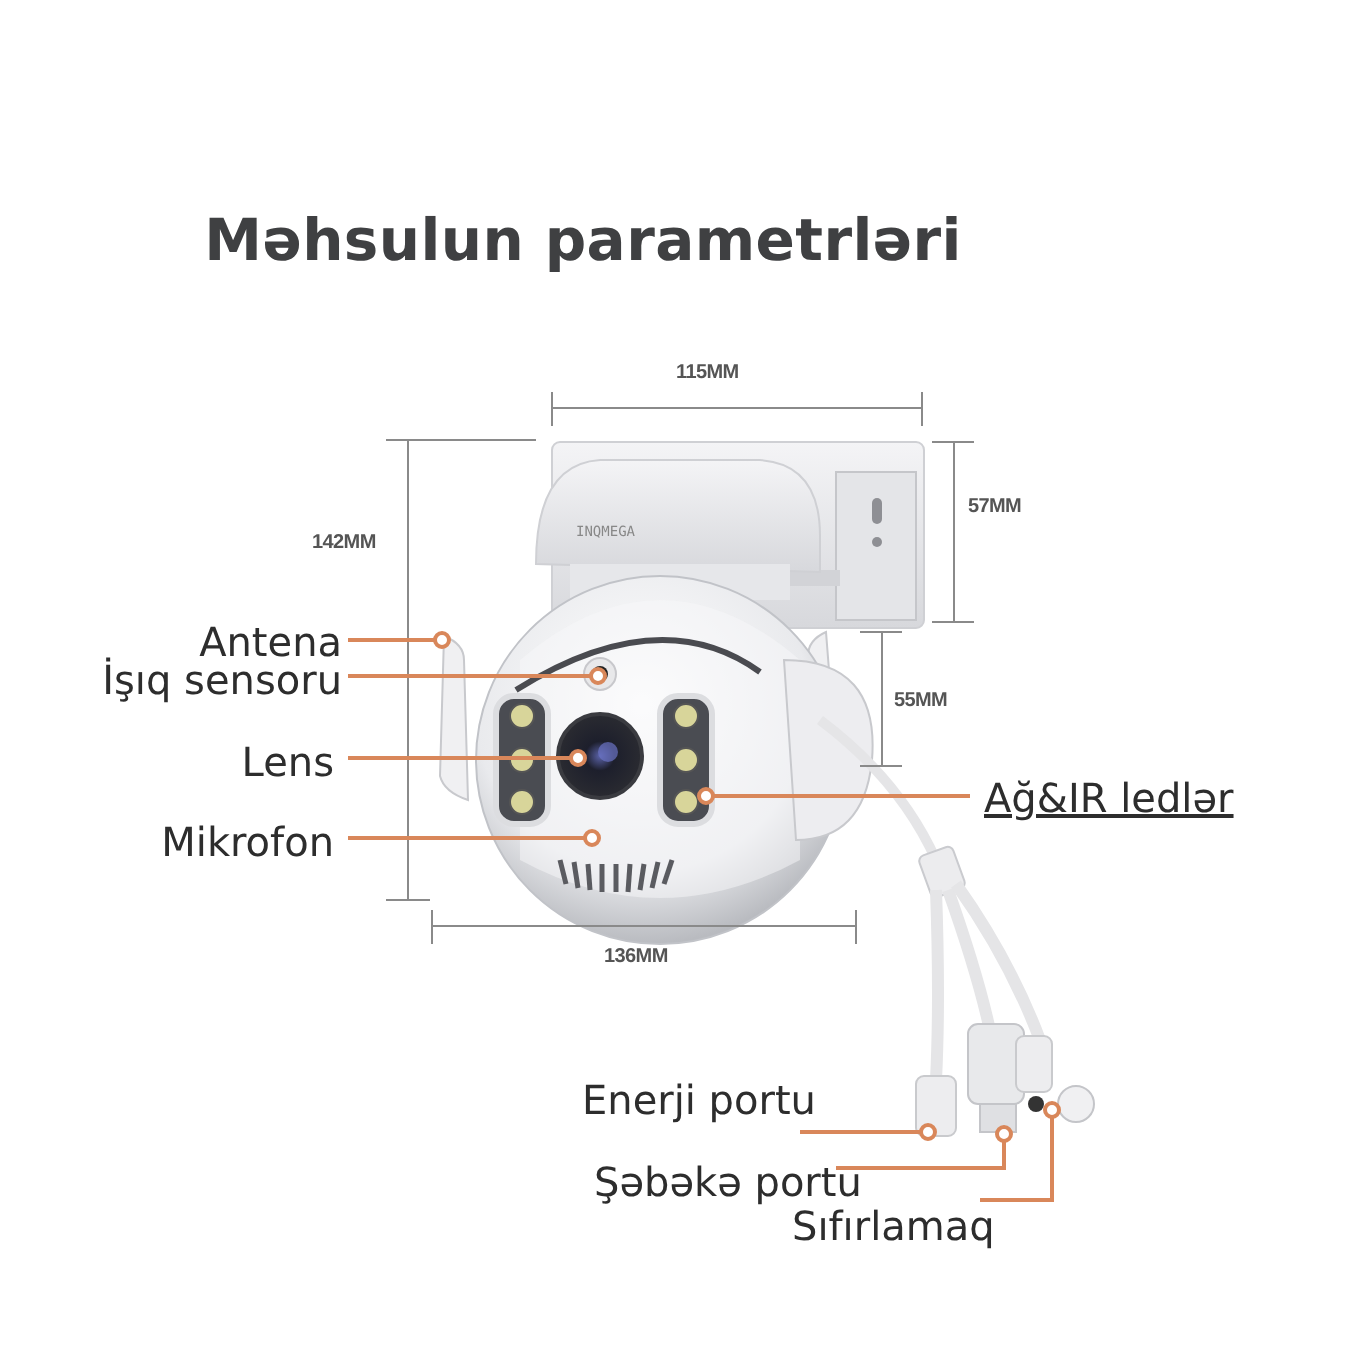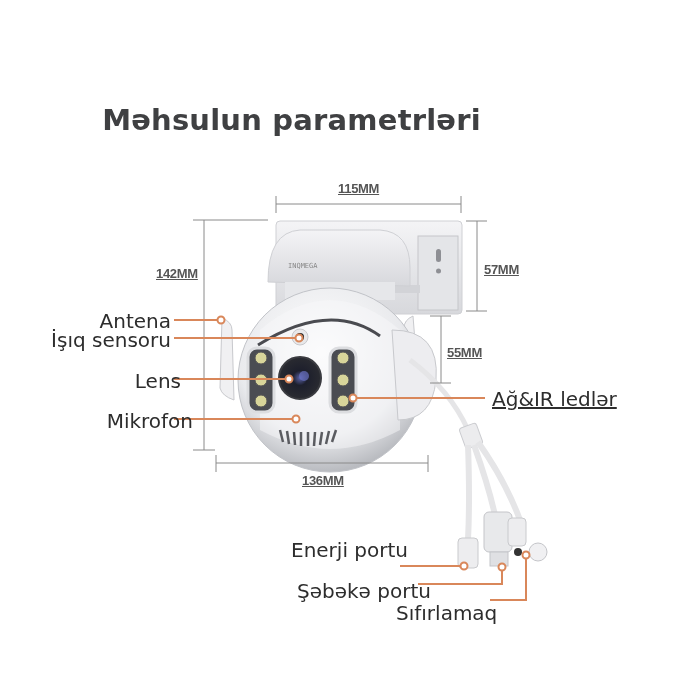--- a/index.html
+++ b/index.html
@@ -1,20 +1,20 @@
 <!DOCTYPE html>
 <html><head>
 <meta charset="utf-8">
 <style>
   * { box-sizing: border-box; margin: 0; padding: 0; }
   html, body { width: 683px; height: 683px; background: #ffffff; overflow: hidden; }
   body { position: relative; font-family: "DejaVu Sans", "Liberation Sans", sans-serif; color: #2b2b2b; }
   .abs { position: absolute; }
   .title { left: 0; width: 583px; top: 103px; text-align: center; font-size: 29px; font-weight: bold; color: #3f4042; letter-spacing: 0.2px; }
-  .dim { font-family: "Liberation Sans", sans-serif; font-weight: bold; font-size: 13px; color: #555; letter-spacing: -0.3px; text-decoration: underline; }
+  .dim { font-family: "Liberation Sans", sans-serif; font-weight: bold; font-size: 10px; color: #555; letter-spacing: -0.3px; }
   .label { font-family: "DejaVu Sans", sans-serif; font-size: 20px; color: #2d2d2d; white-space: nowrap; }
   .label.right { text-align: right; }
   svg { position: absolute; left: 0; top: 0; }
 </style>
 </head>
 <body>
 
 <div class="abs title">Məhsulun parametrləri</div>
 
 <svg width="683" height="683" viewBox="0 0 683 683">
@@ -141,24 +141,24 @@
     <circle cx="296" cy="419" r="3.5"></circle>
     <circle cx="353" cy="398" r="3.5"></circle>
     <circle cx="464" cy="566" r="3.5"></circle>
     <circle cx="502" cy="567" r="3.5"></circle>
     <circle cx="526" cy="555" r="3.5"></circle>
   </g>
 </svg>
 
 <div class="abs dim" style="left:338px; top:181px;">115MM</div>
 <div class="abs dim" style="left:156px; top:266px;">142MM</div>
-<div class="abs dim" style="left:484px; top:262px;text-align:center;">57MM</div>
+<div class="abs dim" style="left:484px; top:248px;text-align:center;">57MM</div>
 <div class="abs dim" style="left:447px; top:345px;">55MM</div>
 <div class="abs dim" style="left:302px; top:473px;">136MM</div>
 
 <div class="abs label right" style="right:512px; top:309px;">Antena</div>
 <div class="abs label right" style="right:512px; top:328px;margin-left:44px;">İşıq sensoru</div>
-<div class="abs label right" style="right:502px; top:369px;">Lens</div>
-<div class="abs label right" style="right:490px; top:409px;">Mikrofon</div>
+<div class="abs label right" style="right:516px; top:369px;">Lens</div>
+<div class="abs label right" style="right:516px; top:409px;">Mikrofon</div>
 <div class="abs label" style="left:492px; top:387px;text-decoration:underline;">Ağ&amp;IR ledlər</div>
 <div class="abs label" style="left:291px; top:538px;">Enerji portu</div>
 <div class="abs label" style="left:297px; top:579px;">Şəbəkə portu</div>
 <div class="abs label" style="left:396px; top:601px;">Sıfırlamaq</div>
 
 </body></html>

